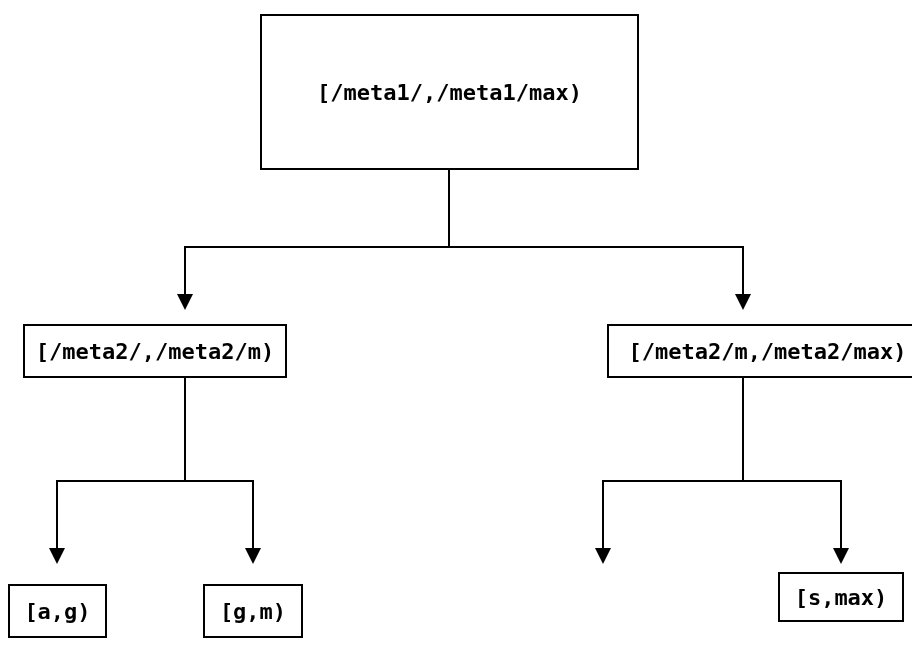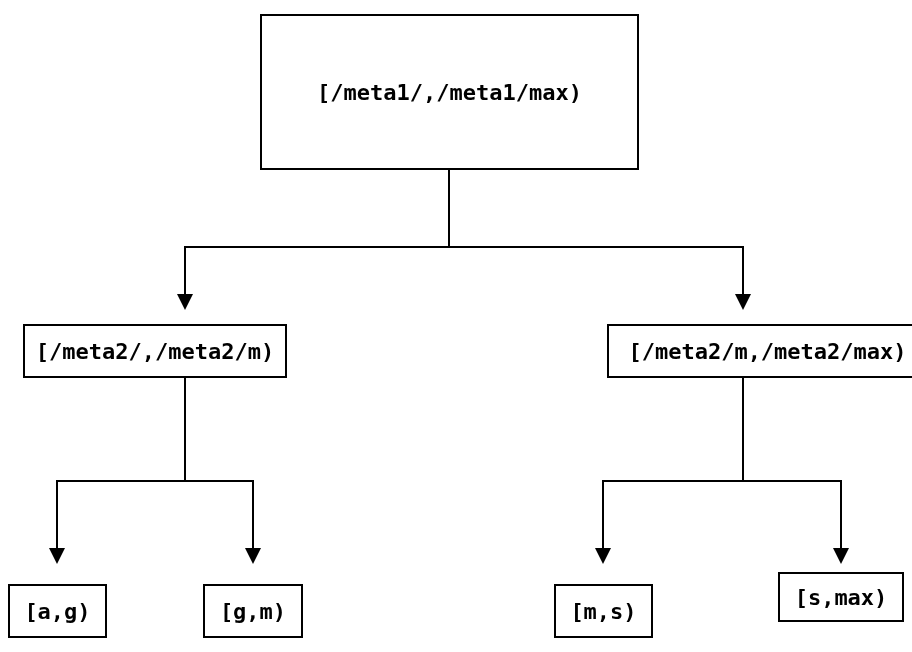--- a/index.html
+++ b/index.html
@@ -61,21 +61,20 @@
   <div class="node" style="left:260px;top:14px;width:379px;height:156px;">[/meta1/,/meta1/max)</div>
 
   <div class="node" style="left:23px;top:324px;width:264px;height:54px;">[/meta2/,/meta2/m)</div>
 
   <div class="node" style="left:583px;top:324px;width:321px;height:54px;margin-left:24px;">[/meta2/m,/meta2/max)</div>
 
   <div class="node" style="left:203px;top:584px;width:100px;height:54px;">[g,m)</div>
 
   <div class="node" style="left:8px;top:584px;width:99px;height:54px;">[a,g)</div>
 
-  <div class="node" style="left:554px;top:584px;width:99px;height:54px;">[m,s)</div>
 
   <div class="node" style="left:778px;top:572px;width:126px;height:50px;">[s,max)</div>
 
   <div class="vline" style="left:448px;top:170px;height:78px;"></div>
   <div class="hline" style="left:184px;top:246px;width:560px;"></div>
   <div class="vline" style="left:184px;top:246px;height:48px;"></div>
   <div class="arrow" style="left:177px;top:294px;"></div>
   <div class="vline" style="left:742px;top:246px;height:48px;"></div>
   <div class="arrow" style="left:735px;top:294px;"></div>
 

